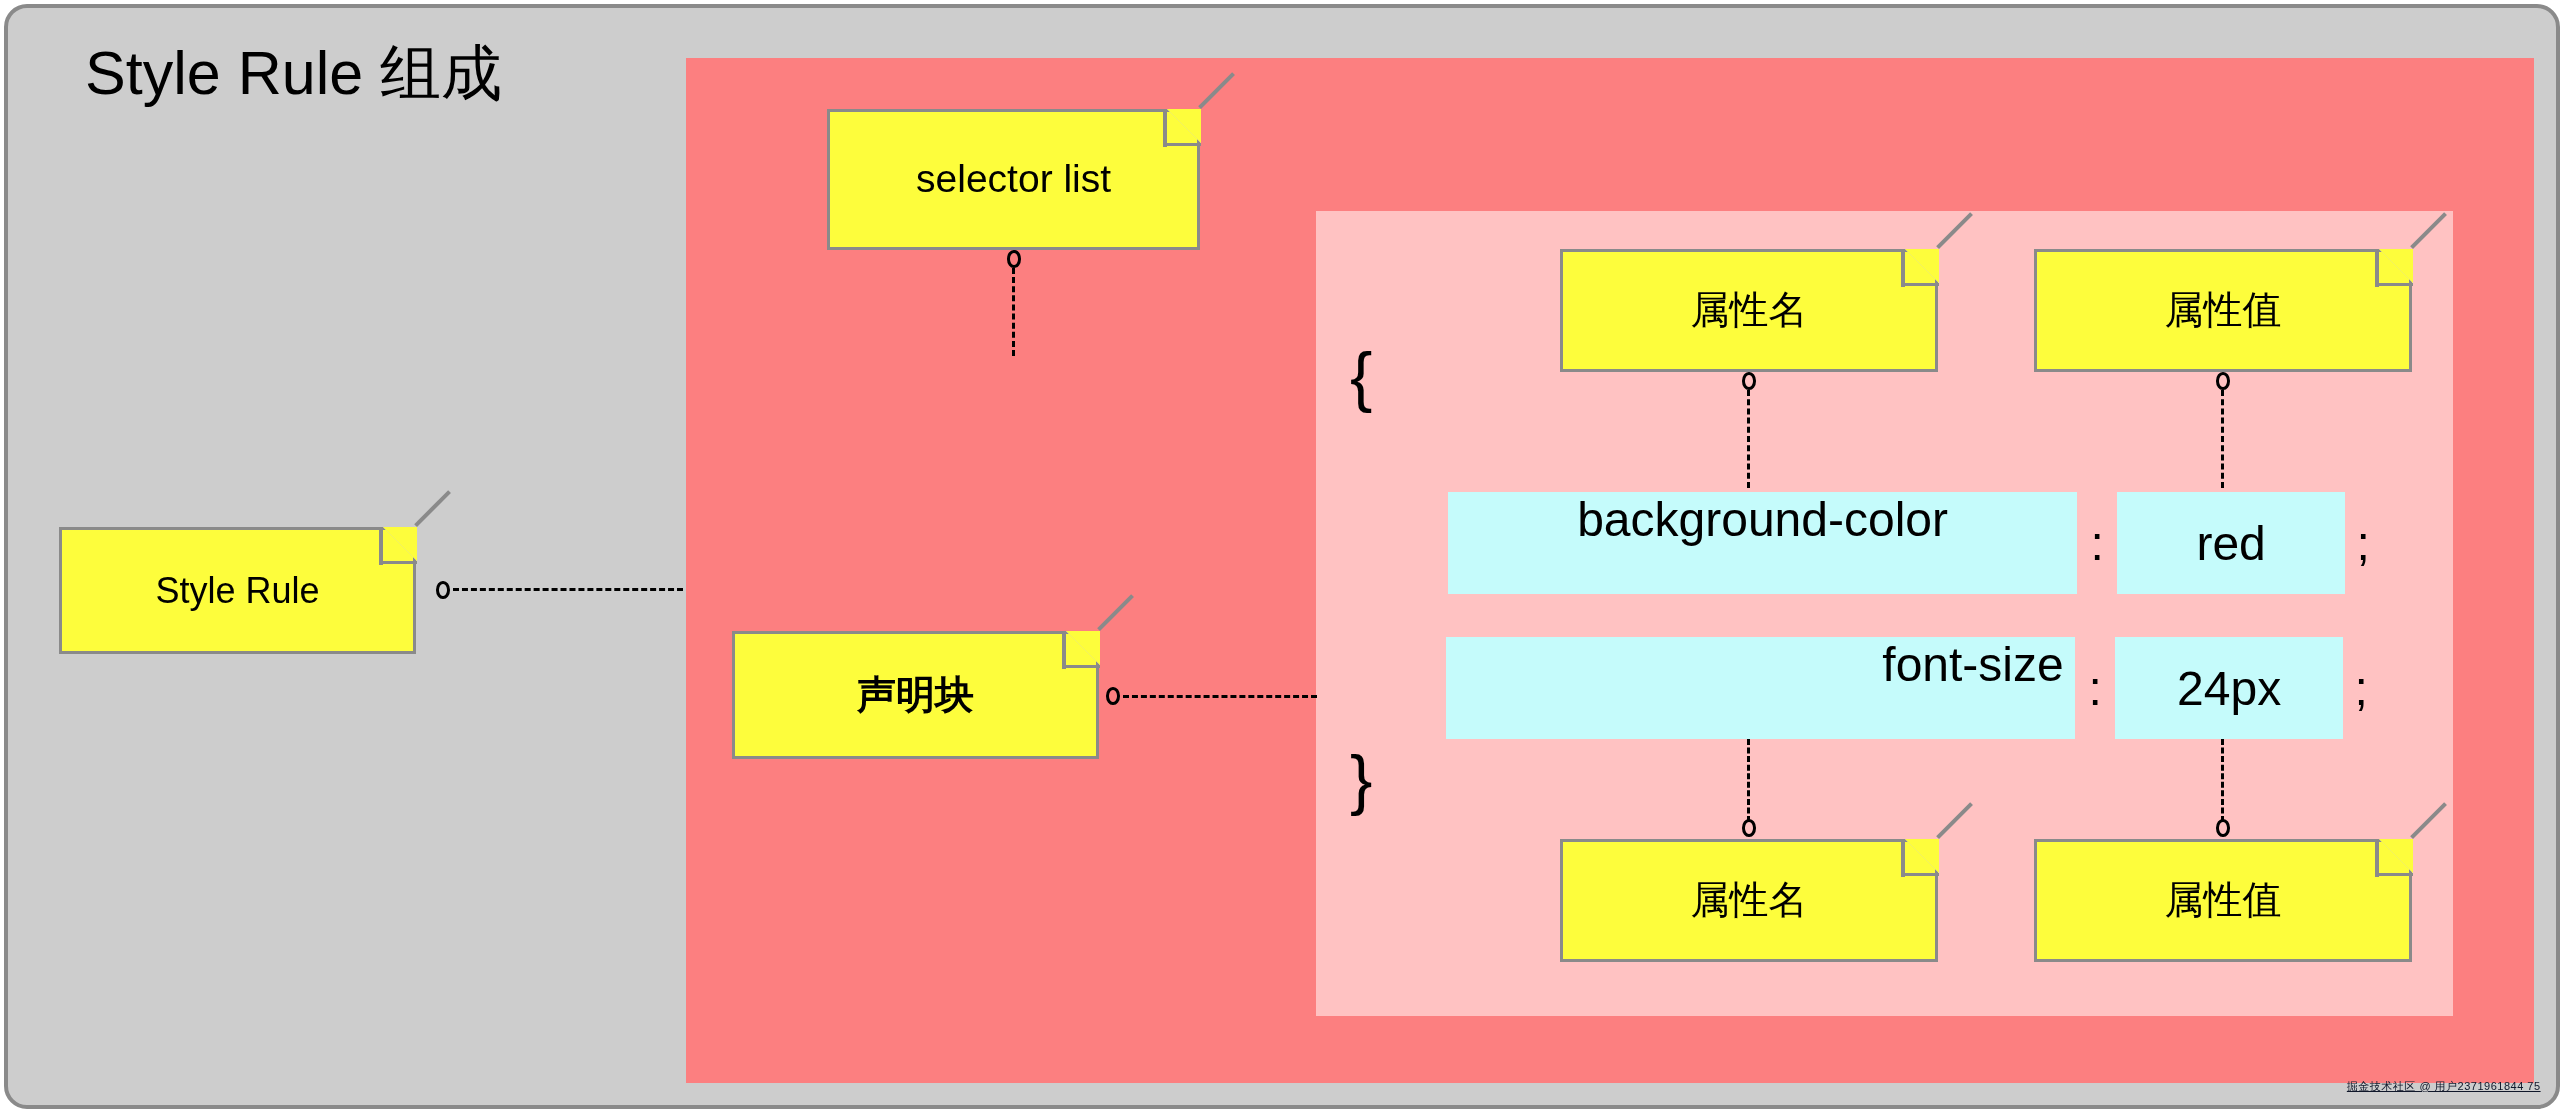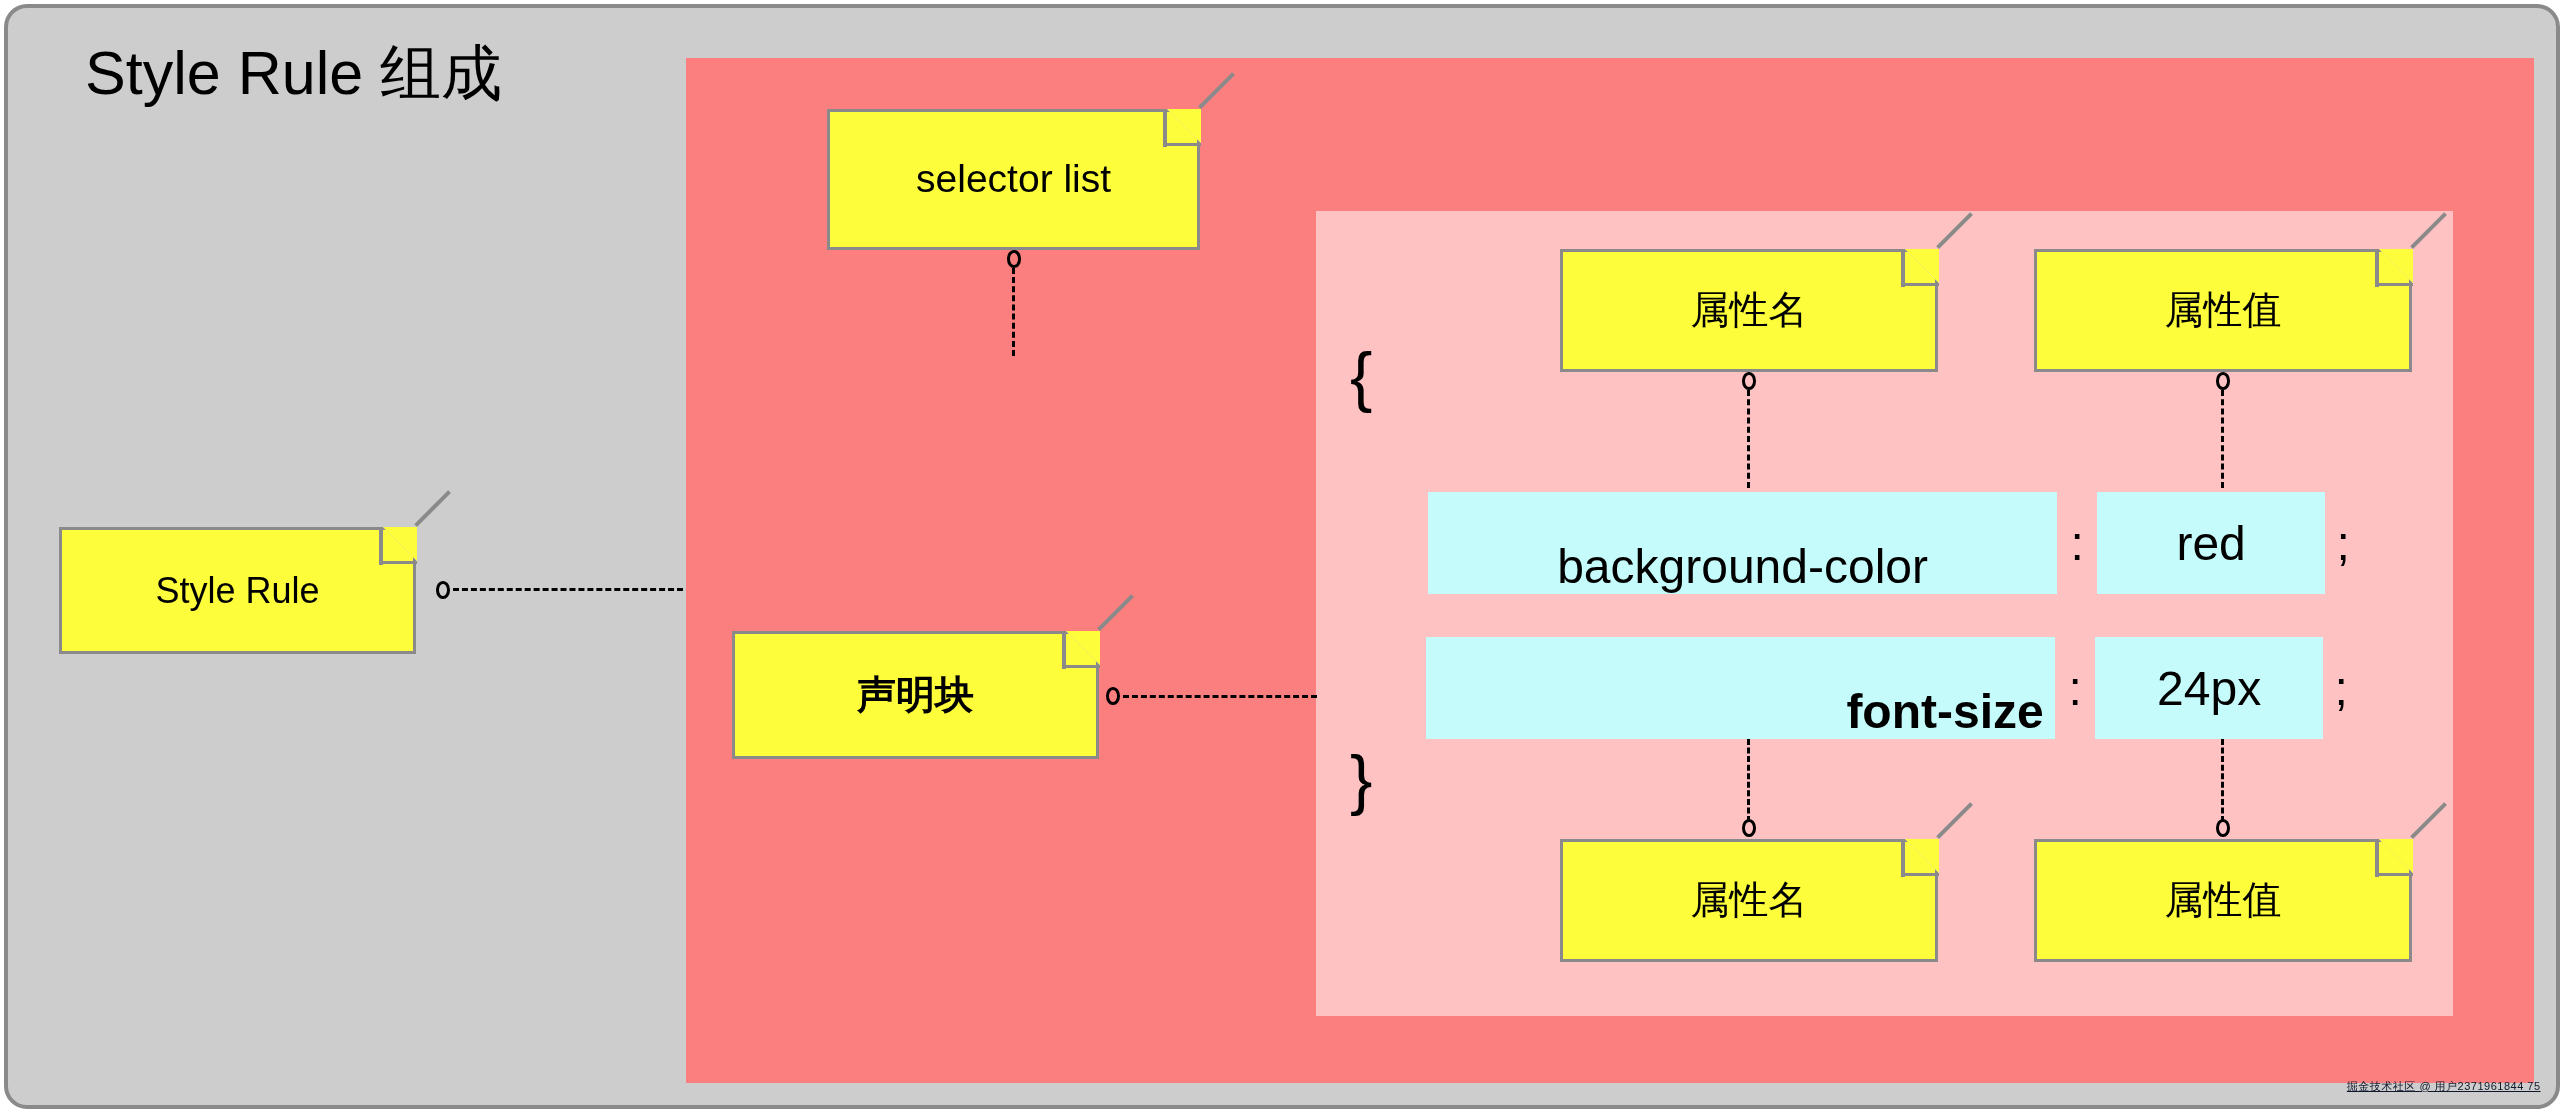--- a/index.html
+++ b/index.html
@@ -160,28 +160,29 @@
   .brace-close { left: 1342px; top: 737px; }
 
   
   .decl-row { position: absolute; display: flex; align-items: center; }
   .decl-row-1 { left: 1420px; top: 484px; }
   .decl-row-2 { left: 1418px; top: 629px; }
 
   .prop-chip {
     background: #c5fbfb;
     display: flex;
-    align-items: flex-end;
+    align-items: flex-start;
     height: 102px;
     font-size: 48px;
     color: #000;
     box-sizing: border-box;
+    margin-left: 20px;
   }
   .prop-chip.wide   { width: 629px; justify-content: center; }
-  .prop-chip.wide-r { width: 629px; justify-content: flex-end; padding-right: 11.4px; font-weight: bold; }
+  .prop-chip.wide-r { width: 629px; justify-content: flex-end; padding-right: 11.4px; }
   .val-chip {
     background: #c5fbfb;
     display: flex;
     align-items: center;
     justify-content: center;
     height: 102px;
     width: 228px;
     font-size: 48px;
     color: #000;
     box-sizing: border-box;

